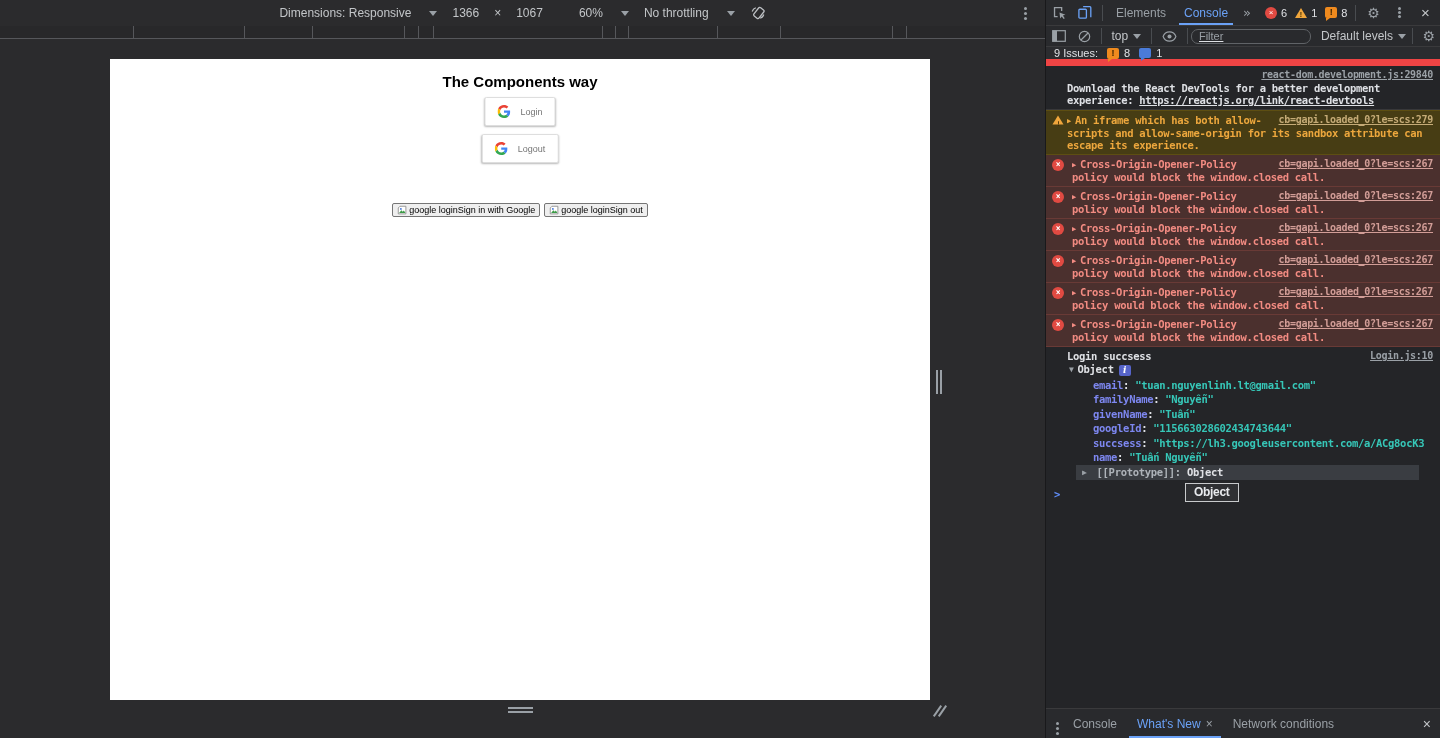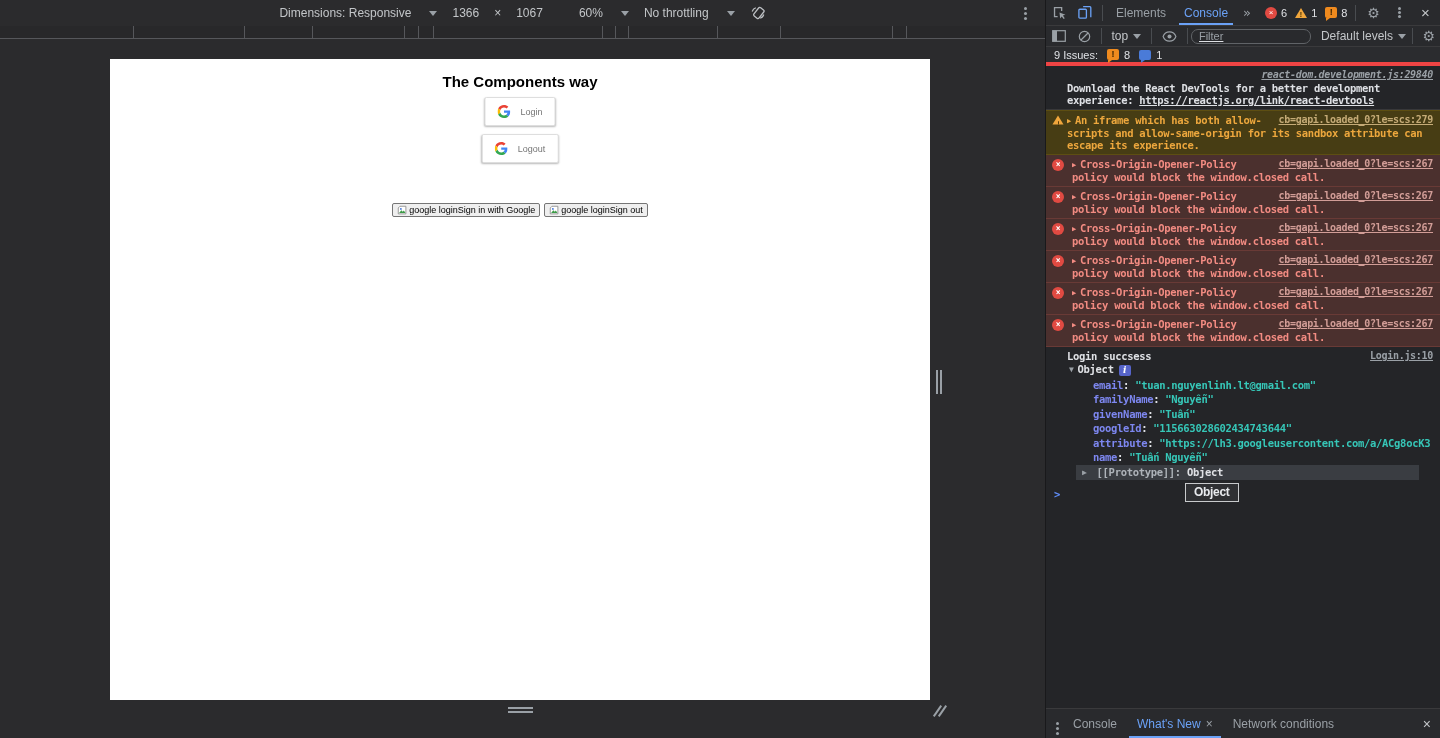--- a/index.html
+++ b/index.html
@@ -81,35 +81,35 @@
            box-shadow:0 4px 0 #9aa0a6, 0 8px 0 #9aa0a6; margin-top:-8px; }
 
   .ctoolbar { position:absolute; left:0; top:26px; width:395px; height:21px; background:#292a2d;
               border-bottom:1px solid #3a3a3c; display:flex; align-items:center; font-size:12px; color:#c3c6c9; }
   .ct-item { display:flex; align-items:center; gap:5px; padding:0 6px; cursor:pointer; white-space:nowrap; }
   .filter-box { width:120px; height:15px; border:1px solid #606367; border-radius:7px; background:transparent;
                 color:#dfe1e5; font-size:11px; padding:0 7px; outline:none;text-decoration:underline; }
   .filter-box::placeholder { color:#9aa0a6; }
 
   .issuesbar { position:absolute; left:0; top:47px; width:395px; height:19px; background:#2b2c2f;
-               border-bottom:4px solid #ef4444; display:flex; align-items:center; gap:5px;
+               border-bottom:7px solid #ef4444; display:flex; align-items:center; gap:5px;
                padding-left:8px; font-size:11px; cursor:pointer; }
   .msg-bub { width:12px; height:10px; background:#4a7bd8; border-radius:2px; position:relative; }
   .msg-bub::after { content:""; position:absolute; left:2px; bottom:-3px; border-left:4px solid #4a7bd8;
                     border-bottom:3px solid transparent; }
 
   .console-list { position:absolute; left:0; top:66px; width:395px; bottom:30px; overflow:hidden;
                   font-family:"DejaVu Sans Mono", monospace; font-size:10.5px; font-weight:700;
                   letter-spacing:-0.3px; }
   .crow { position:relative; border-bottom:1px solid #38383a; padding:3px 8px 3px 21px; line-height:12px; }
   .crow .src { float:right; margin-left:8px; font-size:10px; text-decoration:underline; cursor:pointer; }
   .crow .exp { font-size:7px; margin-right:4px; vertical-align:1px; cursor:pointer; }
   .row-icon { position:absolute; left:6px; top:4px; }
   .crow.info { color:#dfe1e5; }
-  .crow.info .src { color:#9aa0a6; display:block; float:none; text-align:right; margin:0 0 1px 0;font-style:italic; }
+  .crow.info .src { color:#9aa0a6; display:block; float:none; text-align:right; margin:0 0 1px 0; }
   .crow.info a { color:#dfe1e5; text-decoration:underline; cursor:pointer; }
   .crow.warn { background:#473d14; border-top:1px solid #5d4e12; border-bottom:1px solid #5d4e12;
                color:#eda73d; }
   .crow.warn .src { color:#c5ab77; }
   .crow.error { background:#4b302e; border-bottom:1px solid #693a36; color:#f28b82; padding-left:26px; }
   .crow.error .src { color:#d29d97; }
   .crow.log { color:#dfe1e5; border-bottom:none; }
   .otree { line-height:14.5px; }
   .oroot { margin-left:2px; }
   .oroot .exp { font-size:8px; color:#9aa0a6; }
@@ -414,21 +414,21 @@
           <div class="prop">
             <span class="pkey">familyName</span>: <span class="pval">"Nguyễn"</span>
           </div>
           <div class="prop">
             <span class="pkey">givenName</span>: <span class="pval">"Tuấn"</span>
           </div>
           <div class="prop">
             <span class="pkey">googleId</span>: <span class="pval">"115663028602434743644"</span>
           </div>
           <div class="prop">
-            <span class="pkey">attribute</span>: <span class="pval">"https://lh3.googleusercontent.com/a/ACg8ocK3</span>
+            <span class="pkey">succsess</span>: <span class="pval">"https://lh3.googleusercontent.com/a/ACg8ocK3</span>
           </div>
           <div class="prop">
             <span class="pkey">name</span>: <span class="pval">"Tuấn Nguyễn"</span>
           </div>
           <div class="proto-row">
             <span class="exp">▶</span> <span>[[Prototype]]:</span> <b>Object</b>
           </div>
         </div>
       </div>
 

